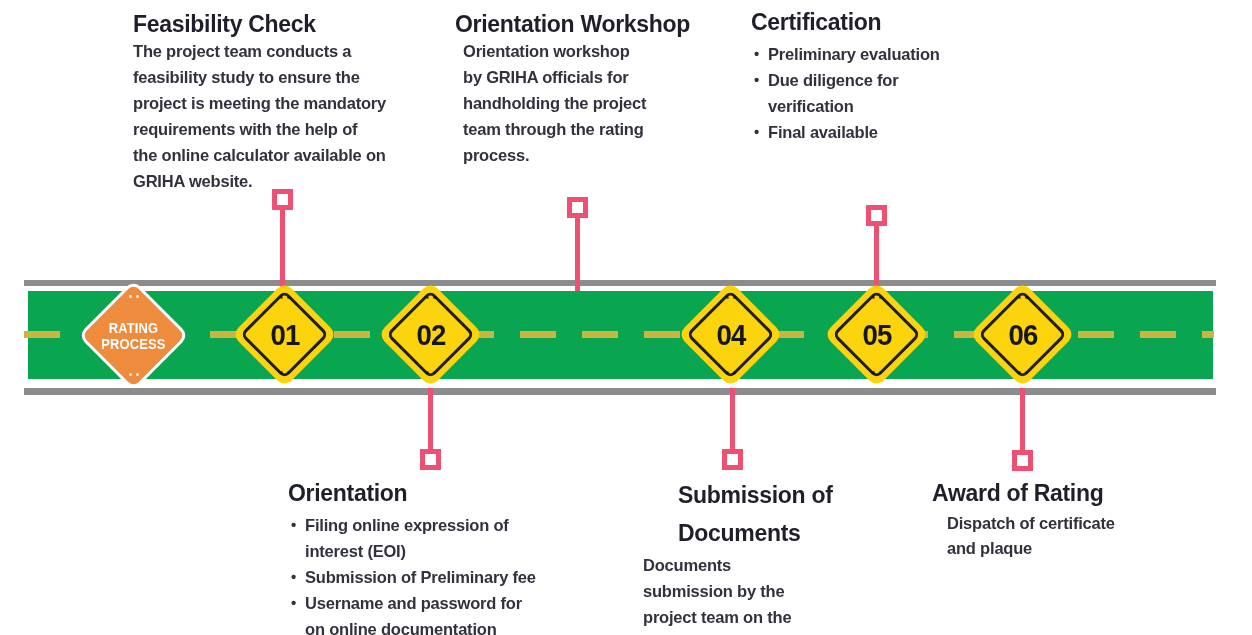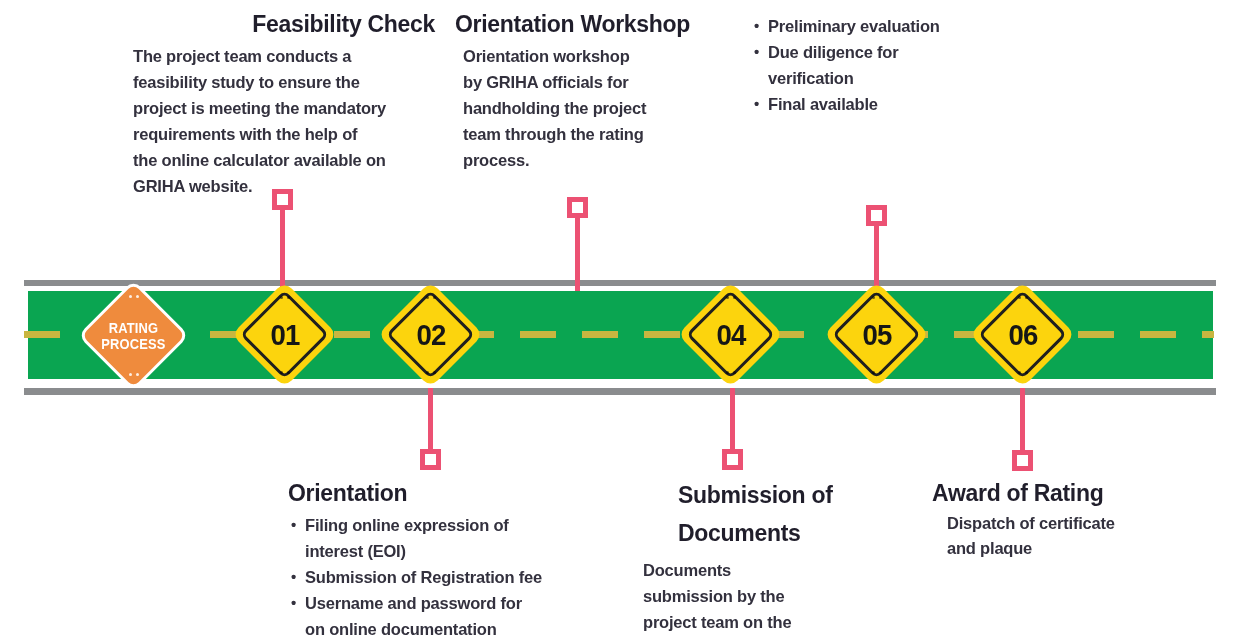--- a/index.html
+++ b/index.html
@@ -47,27 +47,27 @@
     transform:scaleX(.86);letter-spacing:.2px;
   }
   #start-sign .dots i{background:rgba(255,255,255,.85);}
   #start-sign .dots.top{top:16px;} #start-sign .dots.bottom{bottom:16px;}
   
   .step{position:absolute;color:var(--body-text,#33313e);}
   .step h2{
     margin:0;font-size:23px;line-height:28px;letter-spacing:-.3px;
     color:var(--heading-text,#201e2b);white-space:pre-line;
   }
-  .step .body{margin-top:5px;font-weight:bold;font-size:16.5px;line-height:26px;letter-spacing:-.2px;white-space:pre-line;}
+  .step .body{font-weight:bold;font-size:16.5px;line-height:26px;letter-spacing:-.2px;white-space:pre-line;}
   .bullets{margin-top:5px;}
   .bullet-row{display:flex;font-weight:bold;font-size:16.5px;line-height:26px;letter-spacing:-.2px;}
   .bullet-row .bdot{flex:none;width:14px;font-size:15px;}
   .bullet-row .btxt{white-space:pre-line;}
   #step-feasibility{left:133px;top:10px;width:302px;}
-  #step-feasibility h2{text-align:right;}
+  #step-feasibility h2{text-align:left;}
   #step-orientation{left:455px;top:10px;width:285px;}
   #step-orientation .body{padding-left:8px;}
   #step-certification{left:751px;top:8px;width:245px;}
   #step-certification .bullets{padding-left:3px;}
   #step-registration{left:288px;top:479px;width:315px;}
   #step-registration .bullets{padding-left:3px;}
   #step-submission{left:643px;top:476px;width:240px;}
   #step-submission h2{line-height:38px;margin-left:35px;}
   #step-award{left:932px;top:479px;width:260px;}
   #step-award .body{line-height:25px;margin-top:4px;margin-left:15px;}
@@ -194,20 +194,21 @@
   </div>
   <div class="step" id="step-orientation">
     <h2>Orientation Workshop</h2>
     <div class="body">Orientation workshop
 by GRIHA officials for
 handholding the project
 team through the rating
 process.</div>
   </div>
   <div class="step" id="step-certification">
+    <h2>Certification</h2>
     <div class="bullets">
       <div class="bullet-row">
           <span class="bdot">•</span>
           <span class="btxt">Preliminary evaluation</span>
         </div>
       <div class="bullet-row">
           <span class="bdot">•</span>
           <span class="btxt">Due diligence for
 verification</span>
         </div>
@@ -221,21 +222,21 @@
   <div class="step" id="step-registration">
     <h2>Orientation</h2>
     <div class="bullets">
       <div class="bullet-row">
           <span class="bdot">•</span>
           <span class="btxt">Filing online expression of
 interest (EOI)</span>
         </div>
       <div class="bullet-row">
           <span class="bdot">•</span>
-          <span class="btxt">Submission of Registration fee</span>
+          <span class="btxt">Submission of Preliminary fee</span>
         </div>
       <div class="bullet-row">
           <span class="bdot">•</span>
           <span class="btxt">Username and password for
 on online documentation</span>
         </div>
     </div>
   </div>
   <div class="step" id="step-submission">
     <h2>Submission of

